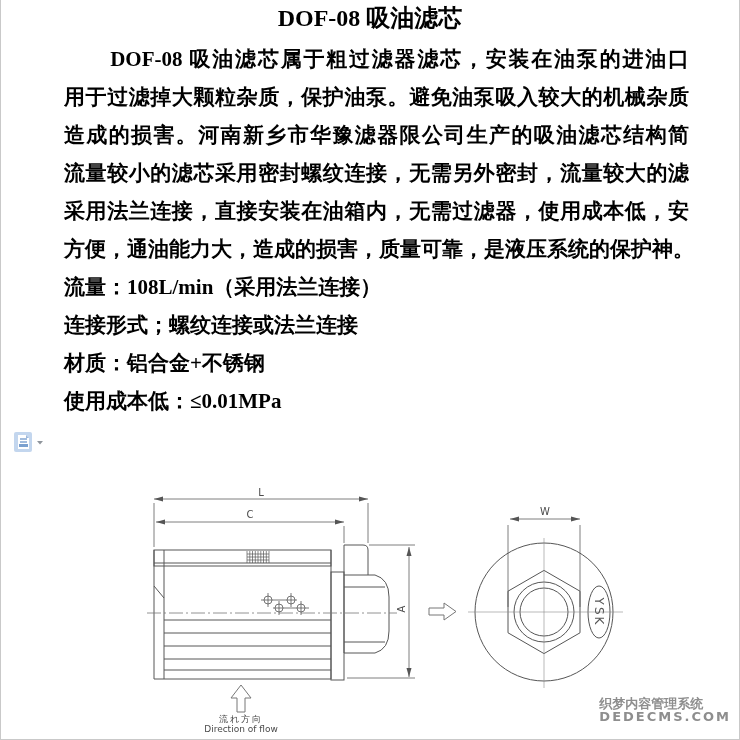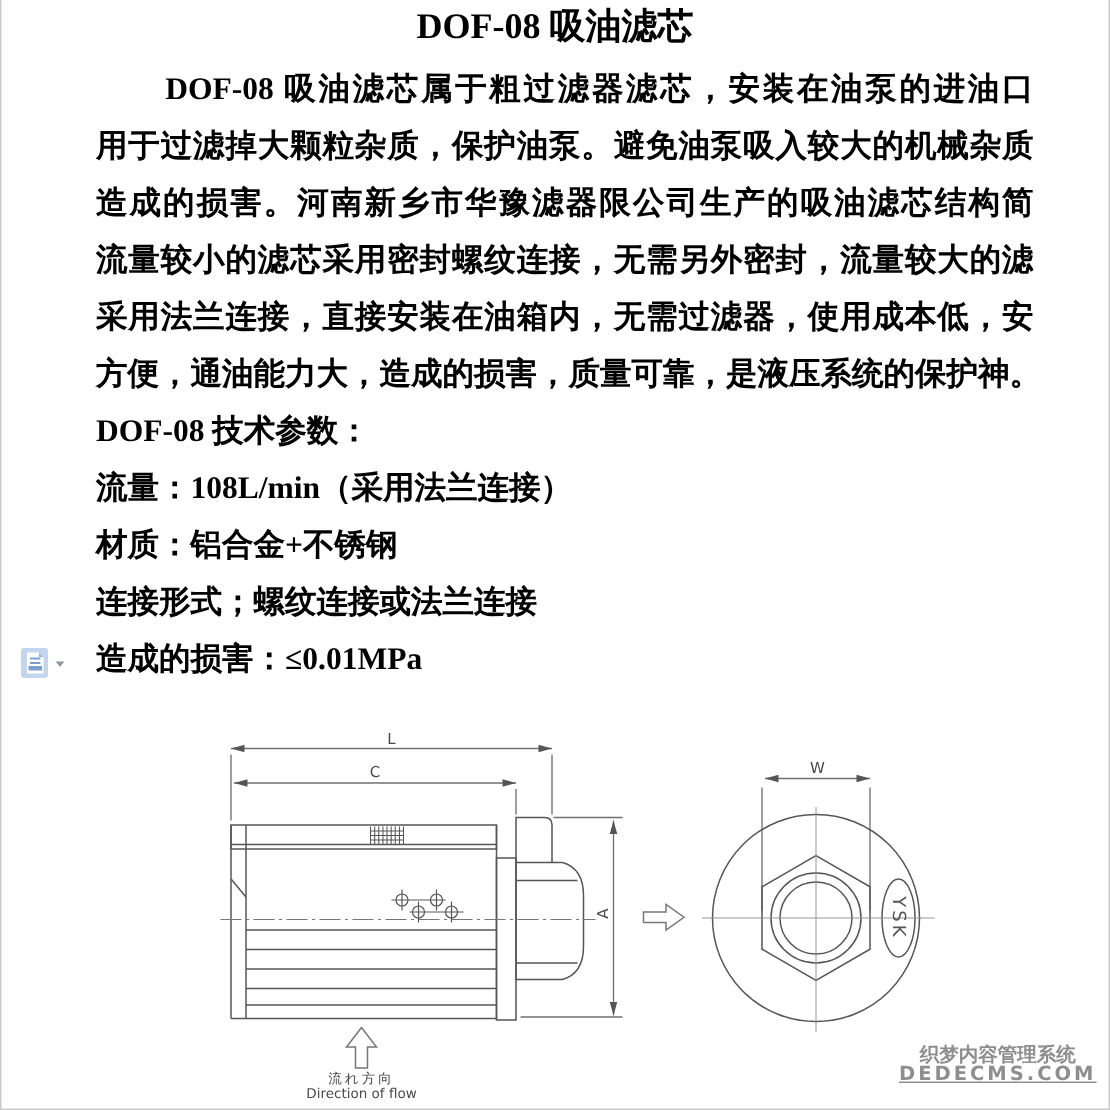--- a/index.html
+++ b/index.html
@@ -51,50 +51,49 @@
   .dwg-label{
     font-family:"DejaVu Sans","Liberation Sans",sans-serif;
     fill:#4a4a4a;font-size:10px;
   }
   .dwg-small{
     font-family:"DejaVu Sans","Liberation Sans",sans-serif;
     fill:#4a4a4a;font-size:9px;
   }
   .watermark{
     position:absolute;right:8px;bottom:16px;
-    text-align:center;
+    text-align:left;
     font-family:"DejaVu Sans","Liberation Sans",sans-serif;
     font-weight:700;font-size:13px;line-height:13px;
     color:#8e8e8e;
     text-shadow:1px 0 0 #fff,-1px 0 0 #fff,0 1px 0 #fff,0 -1px 0 #fff,1px 1px 0 #fff,-1px -1px 0 #fff;
   }
-  .watermark .wm2{letter-spacing:2px;text-decoration:underline;}
+  .watermark .wm2{letter-spacing:2px;}
 </style>
 </head>
 <body>
 
 <div class="page">
 
   <h1 class="title">DOF-08 吸油滤芯</h1>
 
   <div class="para">
     <div class="line jline indent">DOF-08 吸油滤芯属于粗过滤器滤芯，安装在油泵的进油口处，</div>
     <div class="line jline">用于过滤掉大颗粒杂质，保护油泵。避免油泵吸入较大的机械杂质而</div>
     <div class="line jline">造成的损害。河南新乡市华豫滤器限公司生产的吸油滤芯结构简单，</div>
     <div class="line jline">流量较小的滤芯采用密封螺纹连接，无需另外密封，流量较大的滤芯</div>
     <div class="line jline">采用法兰连接，直接安装在油箱内，无需过滤器，使用成本低，安装</div>
     <div class="line">方便，通油能力大，造成的损害，质量可靠，是液压系统的保护神。</div>
   </div>
 
   <div class="specs">
-    <div class="sline">DOF-08 技术参数：</div>
     <div class="sline">流量：108L/min（采用法兰连接）</div>
+    <div class="sline">连接形式；螺纹连接或法兰连接</div>
     <div class="sline">材质：铝合金+不锈钢</div>
-    <div class="sline">连接形式；螺纹连接或法兰连接</div>
-    <div class="sline">造成的损害：≤0.01MPa</div>
+    <div class="sline">使用成本低：≤0.01MPa</div>
   </div>
 
   <div class="paste-btn">
     <svg width="30" height="22" viewBox="0 0 30 22">
       <rect x="0" y="0" width="18" height="20" rx="2" fill="#c3d6ee"></rect>
       <path d="M4,3 h8 l3,3 v11 h-11 z" fill="#ffffff"></path>
       <path d="M12,3 v3 h3 z" fill="#9db8dc"></path>
       <line x1="6" y1="7" x2="13" y2="7" stroke="#7aa0cf" stroke-width="1.4"></line>
       <line x1="6" y1="10" x2="13" y2="10" stroke="#7aa0cf" stroke-width="1.4"></line>
       <rect x="5" y="12" width="9" height="3" fill="#7aa0cf"></rect>

